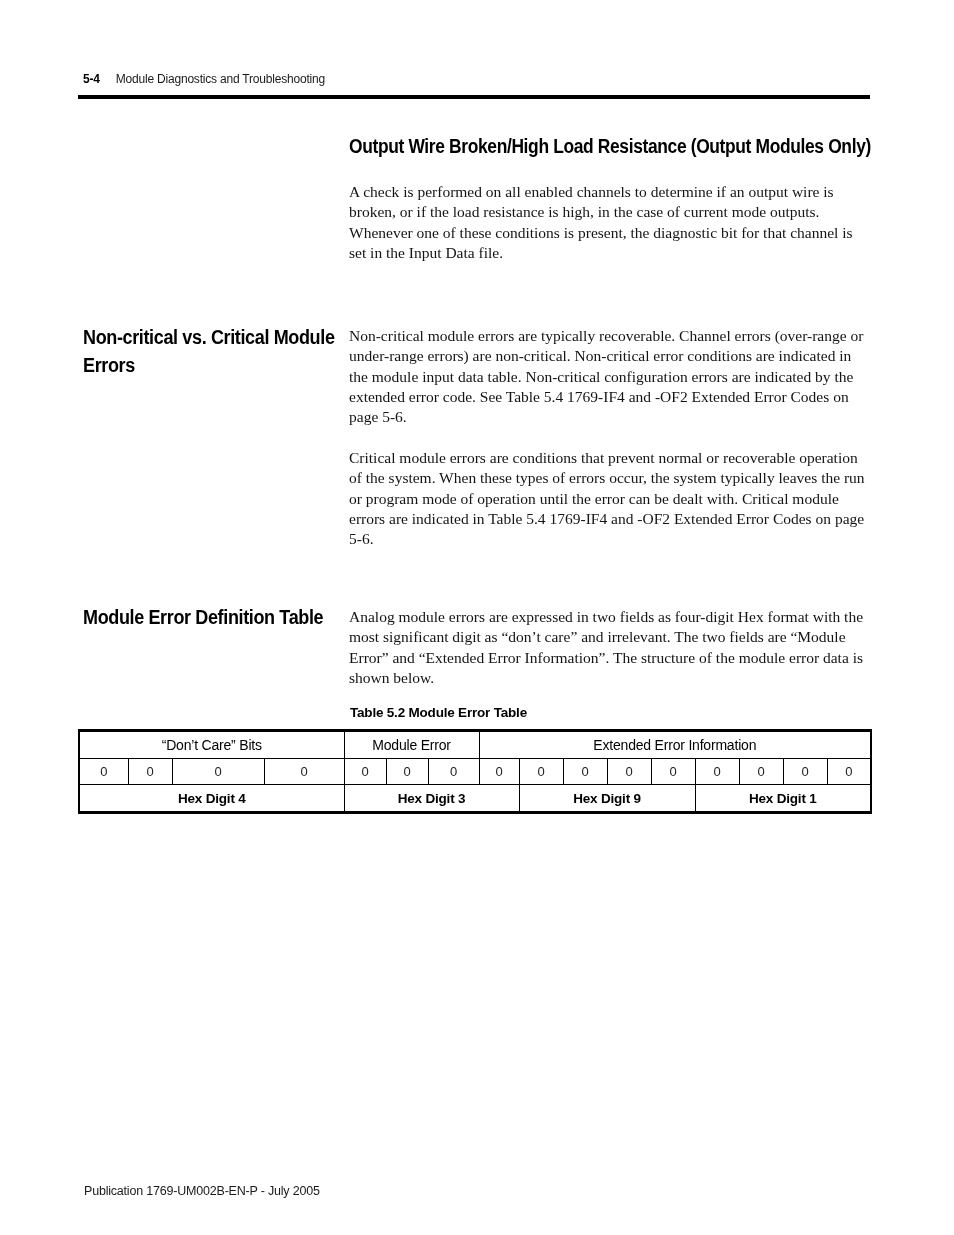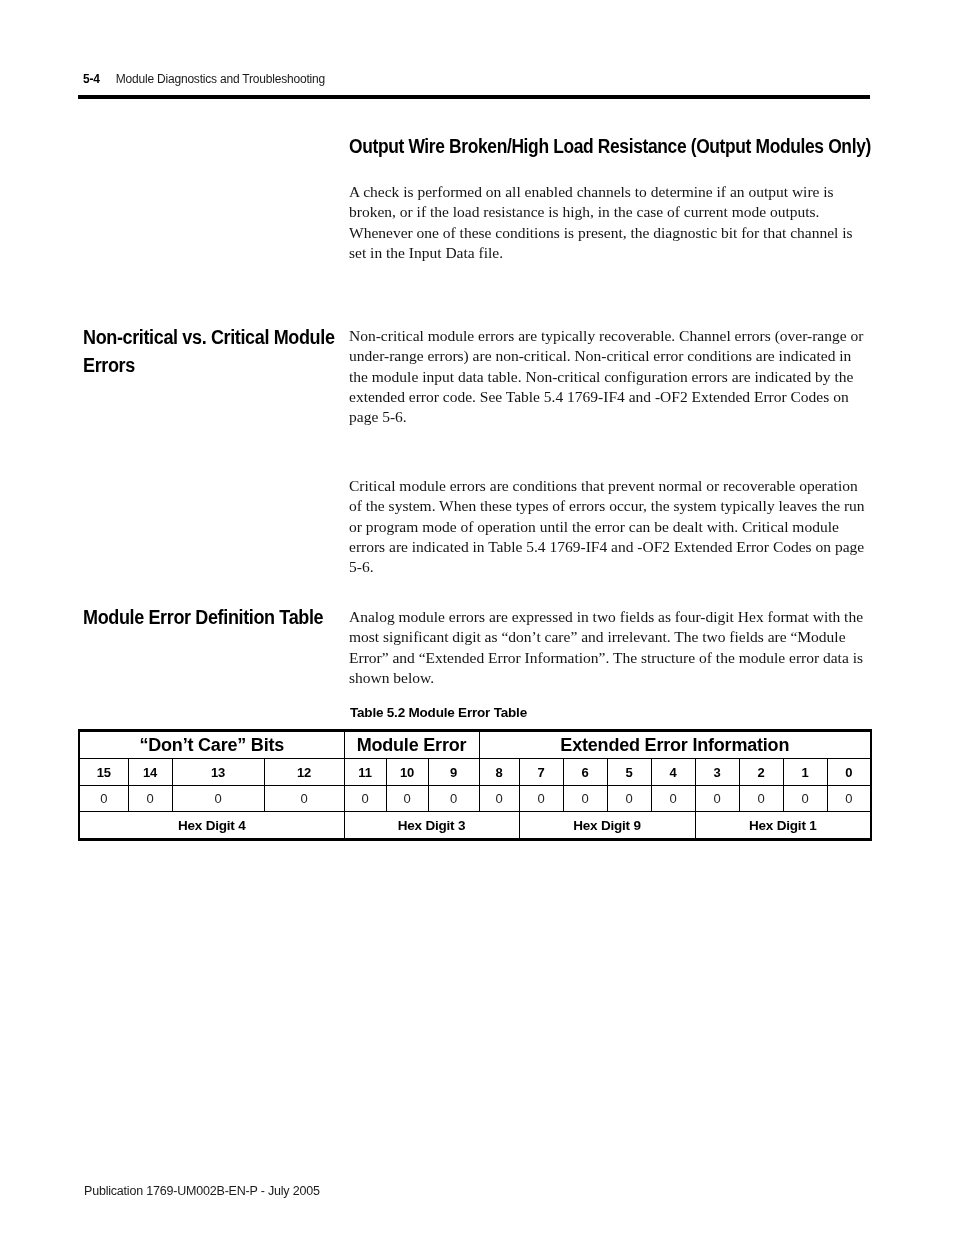--- a/index.html
+++ b/index.html
@@ -43,21 +43,21 @@
   .h-side-2 { top: 603px; }
 
   
   .para {
     position: absolute; left: 349px; width: 524px;
     font-family: "Liberation Serif", serif;
     font-size: 15.5px; line-height: 20.3px; color: #141414;
   }
   .p-1 { top: 182px; }
   .p-2 { top: 326px; }
-  .p-3 { top: 448px; margin-top: 28px; }
+  .p-3 { top: 448px; }
   .p-4 { top: 607px; }
 
   
   .tbl-caption {
     position: absolute; left: 350px; top: 705px;
     font-size: 13.5px; font-weight: bold; letter-spacing: -0.2px;
   }
   table.err {
     position: absolute; left: 78px; top: 729px;
     width: 792px; table-layout: fixed;
@@ -67,21 +67,21 @@
     border-left: 2px solid #000;
     border-right: 2px solid #000;
   }
   table.err th, table.err td {
     border: 1px solid #000;
     text-align: center; vertical-align: middle;
     font-family: "Liberation Sans", sans-serif;
     letter-spacing: -0.2px;
     padding: 0 2px;
   }
-  tr.grp-row th   { height: 28px; font-size: 18px; font-weight: bold; }
+  tr.grp-row th   { height: 28px; font-size: 14px; font-weight: normal; }
   tr.bits-row th  { height: 27px; font-size: 13px; font-weight: bold; }
   tr.val-row td   { height: 26px; font-size: 13px; font-weight: normal; color: #222; }
   tr.hex-row th   { height: 28px; font-size: 13.5px; font-weight: bold; }
 
   
   .footer {
     position: absolute; left: 84px; top: 1172px;
     font-size: 12.5px; color: #1a1a1a; letter-spacing: -0.2px; margin-top: 12px;
   }
 </style>
@@ -126,38 +126,20 @@
         <col style="width:44px">
         <col style="width:44px">
         <col style="width:44px">
     </colgroup>
     <tbody>
         <tr class="grp-row">
       <th colspan="4">“Don’t Care” Bits</th>
       <th colspan="3">Module Error</th>
       <th colspan="9">Extended Error Information</th>
     </tr>
-    <tr class="bits-row">
-      <th>15</th>
-      <th>14</th>
-      <th>13</th>
-      <th>12</th>
-      <th>11</th>
-      <th>10</th>
-      <th>9</th>
-      <th>8</th>
-      <th>7</th>
-      <th>6</th>
-      <th>5</th>
-      <th>4</th>
-      <th>3</th>
-      <th>2</th>
-      <th>1</th>
-      <th>0</th>
-    </tr>
     <tr class="val-row">
       <td>0</td>
       <td>0</td>
       <td>0</td>
       <td>0</td>
       <td>0</td>
       <td>0</td>
       <td>0</td>
       <td>0</td>
       <td>0</td>

